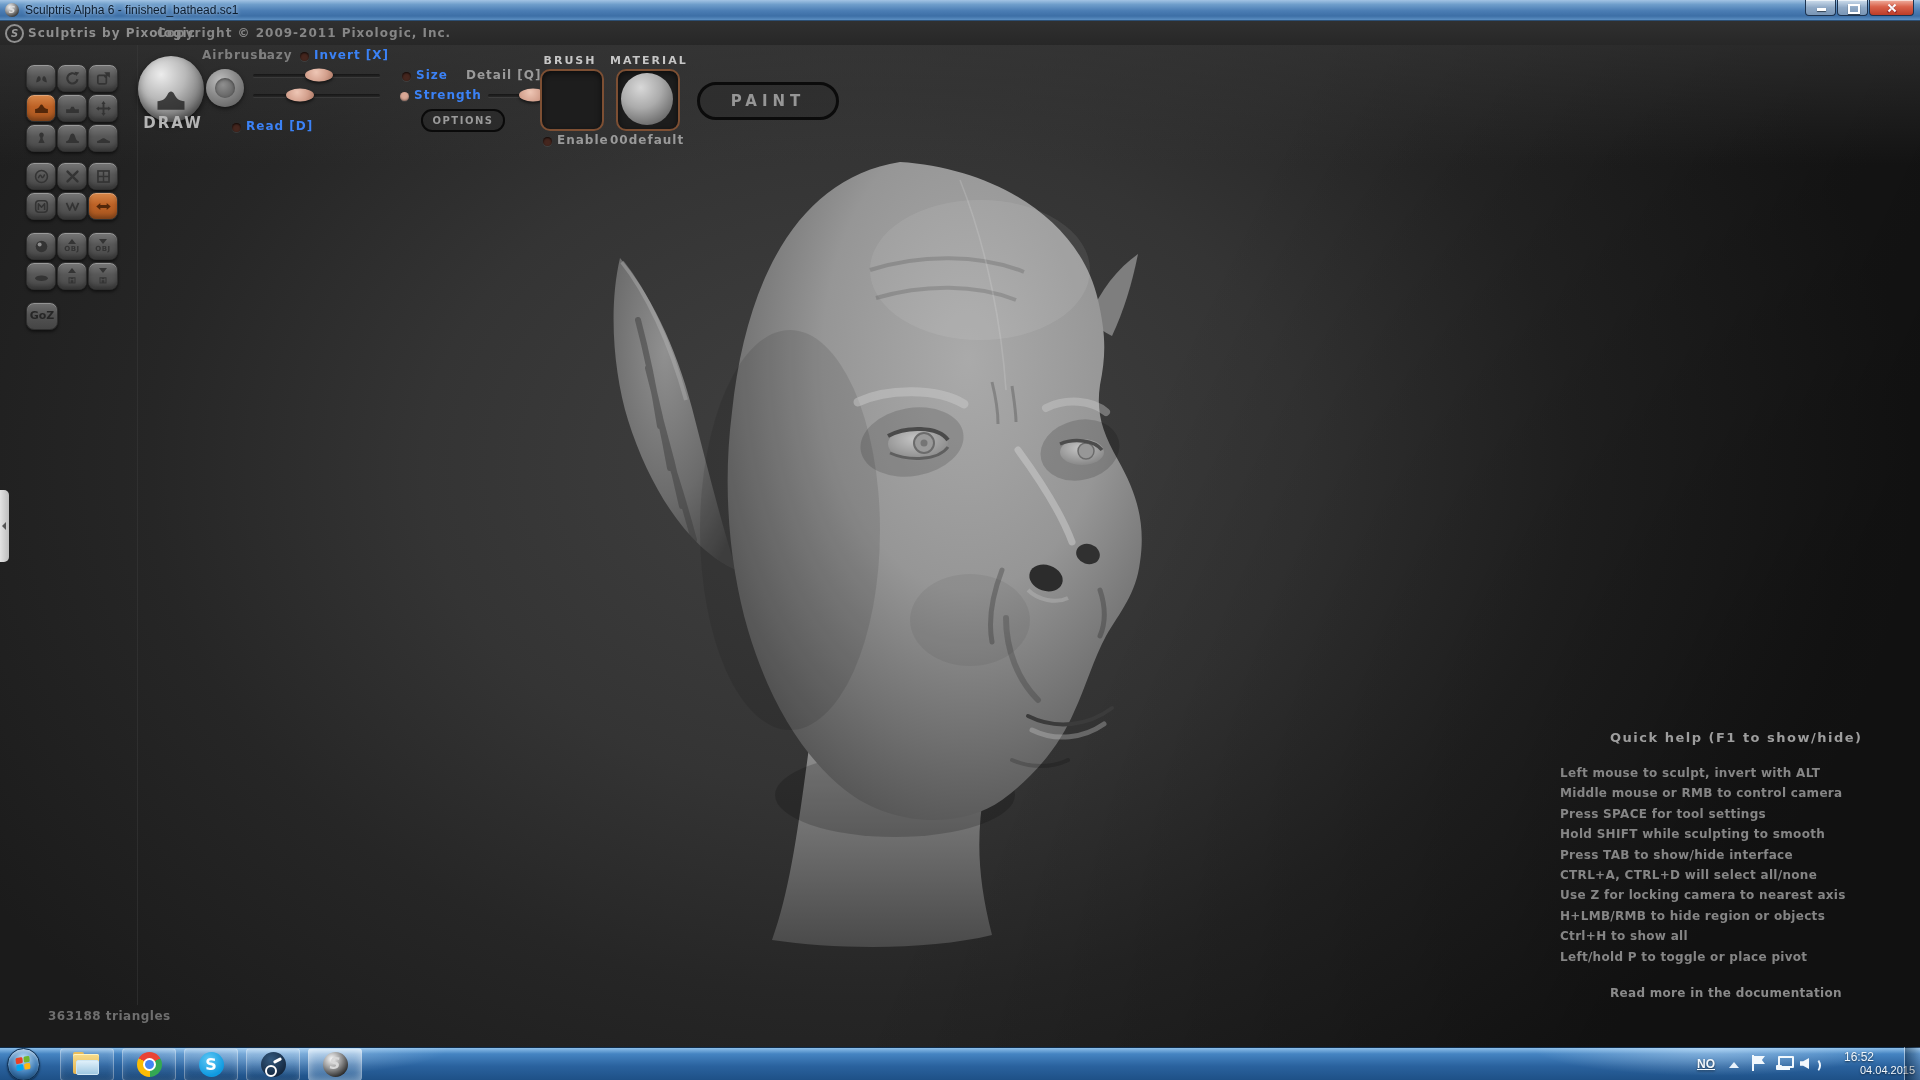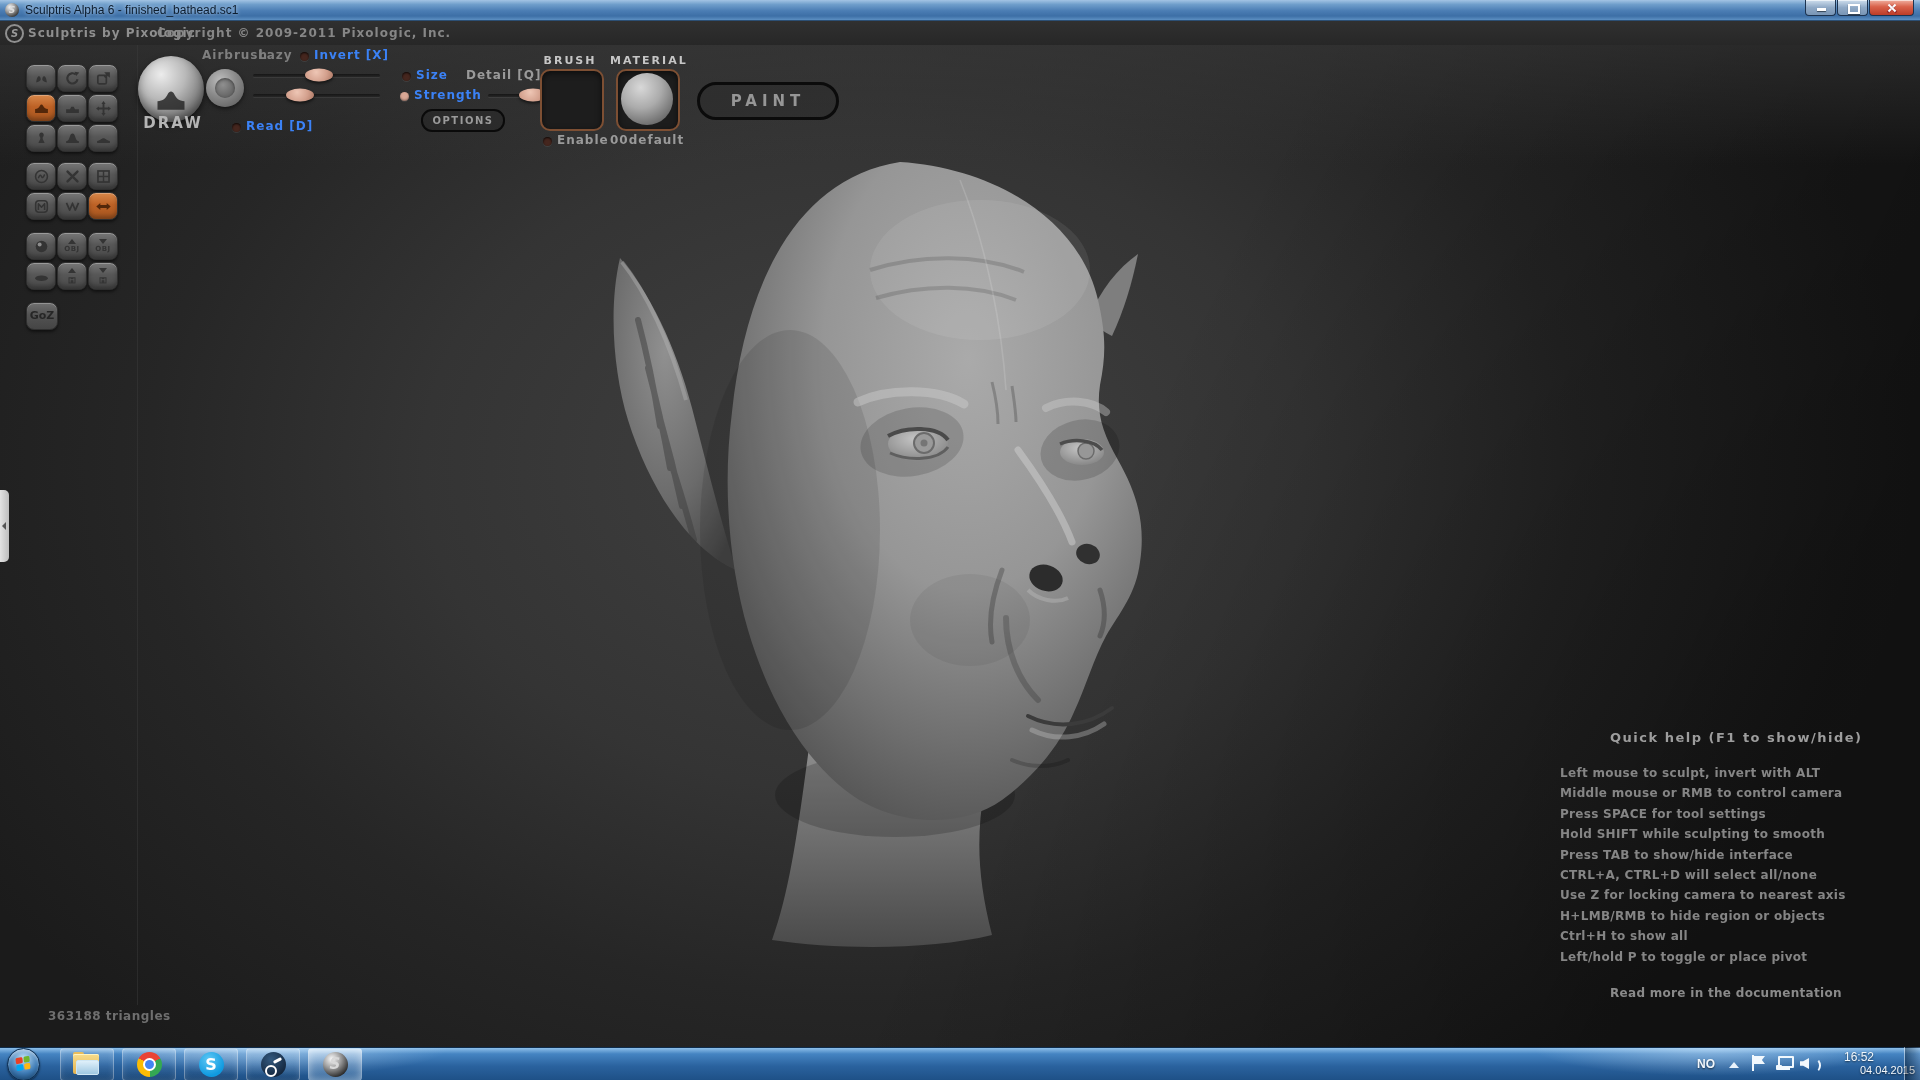--- a/index.html
+++ b/index.html
@@ -119,21 +119,21 @@
   .ico-chrome{width:25px;height:25px;border-radius:50%;background:conic-gradient(from -60deg,#ea4335 0 120deg,#34a853 0 240deg,#fbbc05 0 360deg);position:relative;}
   .ico-chrome:before{content:"";position:absolute;left:6px;top:6px;width:13px;height:13px;border-radius:50%;background:#fff;}
   .ico-chrome:after{content:"";position:absolute;left:8px;top:8px;width:9px;height:9px;border-radius:50%;background:#4285f4;}
   .ico-skype{width:25px;height:25px;border-radius:50%;background:radial-gradient(circle at 40% 30%,#5fc8f5,#0f9ae0 70%);color:#fff;font:700 16px "DejaVu Sans",sans-serif;text-align:center;line-height:25px;}
   .ico-steam{width:25px;height:25px;border-radius:50%;background:radial-gradient(circle at 40% 30%,#33597f,#14273e 75%);position:relative;}
   .ico-steam:before{content:"";position:absolute;left:4px;top:13px;width:8px;height:8px;border:2px solid #fff;border-radius:50%;}
   .ico-steam:after{content:"";position:absolute;left:12px;top:7px;width:9px;height:3px;background:#fff;border-radius:2px;transform:rotate(-28deg);}
   .ico-sculptris{width:25px;height:25px;border-radius:50%;background:radial-gradient(circle at 35% 28%,#fafafa,#9c9c9c 38%,#1c1c1c 82%,#000);
     color:#d8d8d8;font:italic 700 15px "DejaVu Sans",sans-serif;text-align:center;line-height:25px;}
 
-  .tray-lang{position:absolute;left:1697px;top:1057px;color:#f2f8fd;font:700 12px "Liberation Sans",sans-serif;text-shadow:0 1px 2px rgba(0,0,0,.6);}
+  .tray-lang{position:absolute;left:1697px;top:1057px;color:#f2f8fd;font:700 12px "Liberation Sans",sans-serif;text-shadow:0 1px 2px rgba(0,0,0,.6);text-decoration:underline;}
   .tray-caret{position:absolute;left:1729px;top:1062px;width:0;height:0;border-left:5px solid transparent;border-right:5px solid transparent;border-bottom:6px solid #eaf3fb;}
   .tray-flag{position:absolute;left:1752px;top:1055px;width:14px;height:16px;}
   .tray-flag .pole{position:absolute;left:0;top:0;width:2px;height:16px;background:#f2f8fd;}
   .tray-flag .cloth{position:absolute;left:2px;top:1px;width:11px;height:8px;background:#f2f8fd;clip-path:polygon(0 0,100% 0,72% 50%,100% 100%,0 100%);}
   .tray-net{position:absolute;left:1776px;top:1056px;width:16px;height:14px;}
   .tray-net .mon{position:absolute;left:2px;top:0;width:12px;height:8px;border:2px solid #f2f8fd;border-radius:1px;}
   .tray-net .base{position:absolute;left:4px;top:12px;width:10px;height:2px;background:#f2f8fd;}
   .tray-net .plug{position:absolute;left:0;top:9px;width:6px;height:5px;background:#f2f8fd;border-radius:1px;}
   .tray-vol{position:absolute;left:1800px;top:1056px;width:17px;height:15px;}
   .tray-vol .cone{position:absolute;left:0;top:2px;width:9px;height:11px;background:#f2f8fd;clip-path:polygon(0 30%,35% 30%,100% 0,100% 100%,35% 70%,0 70%);}

